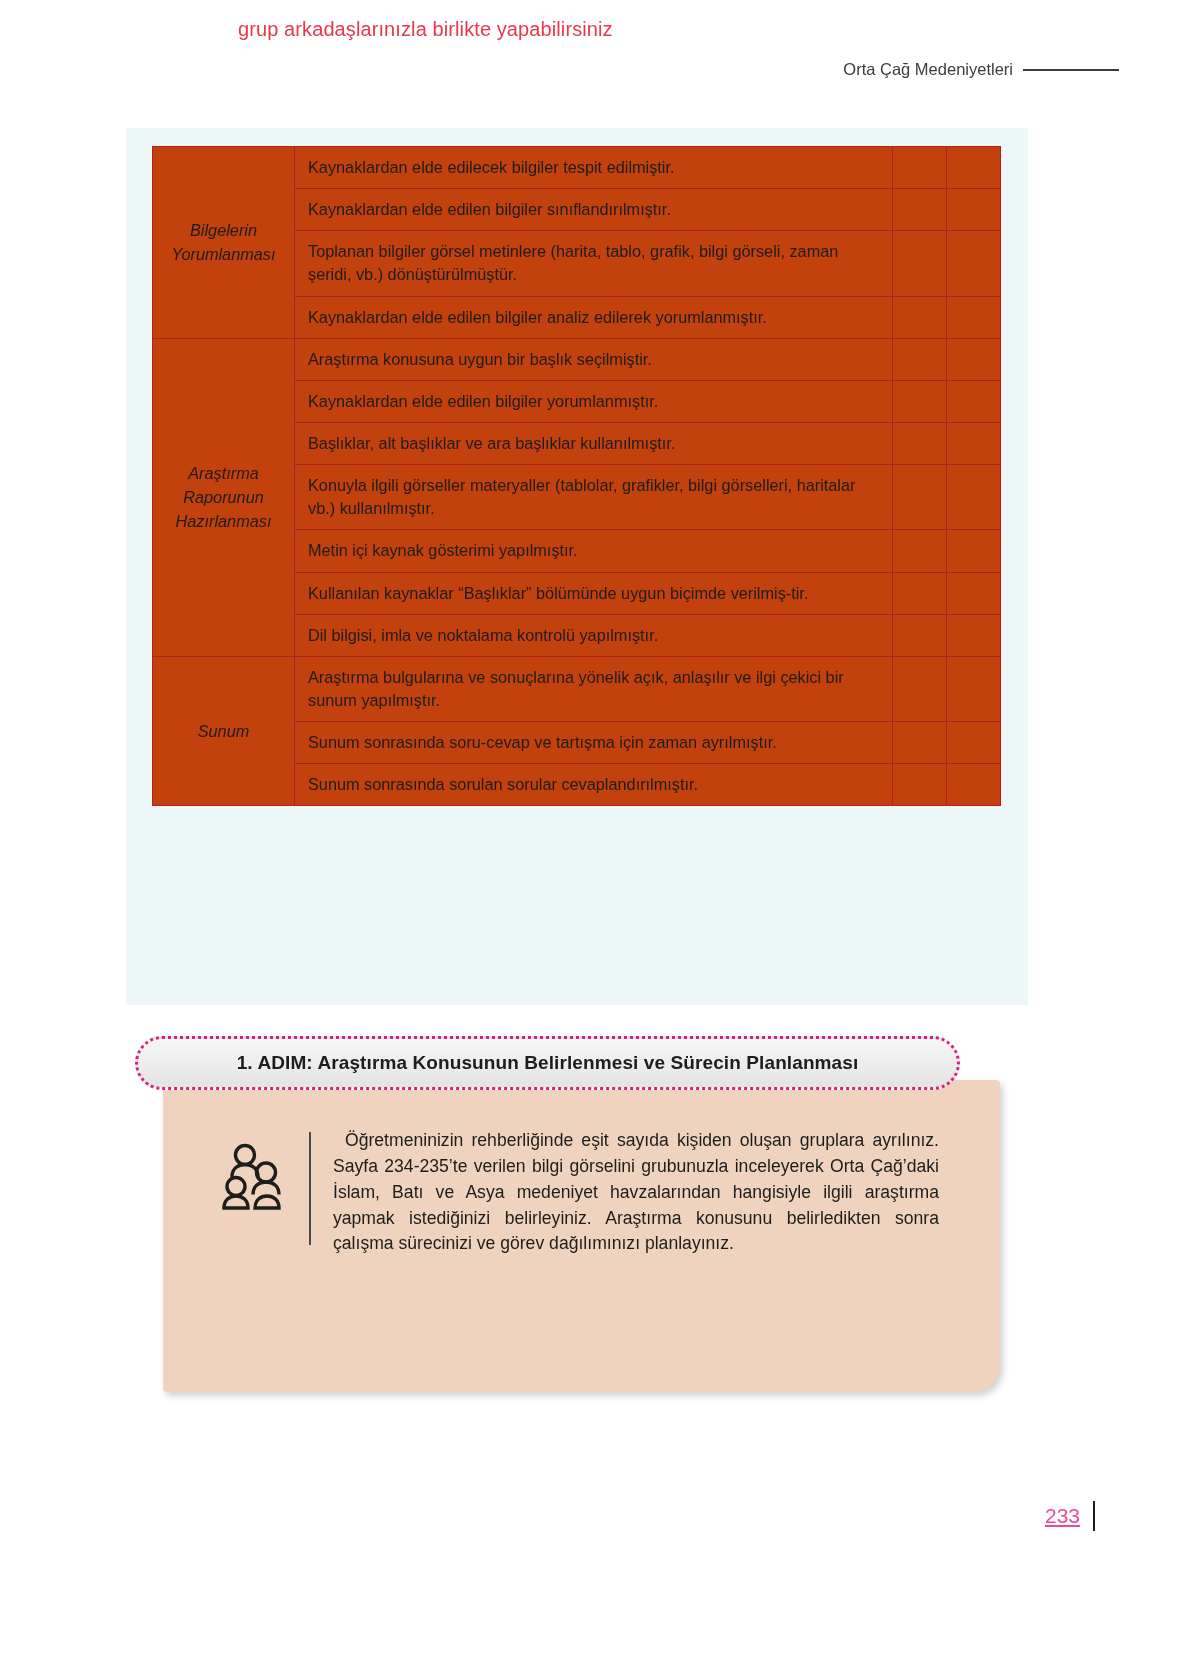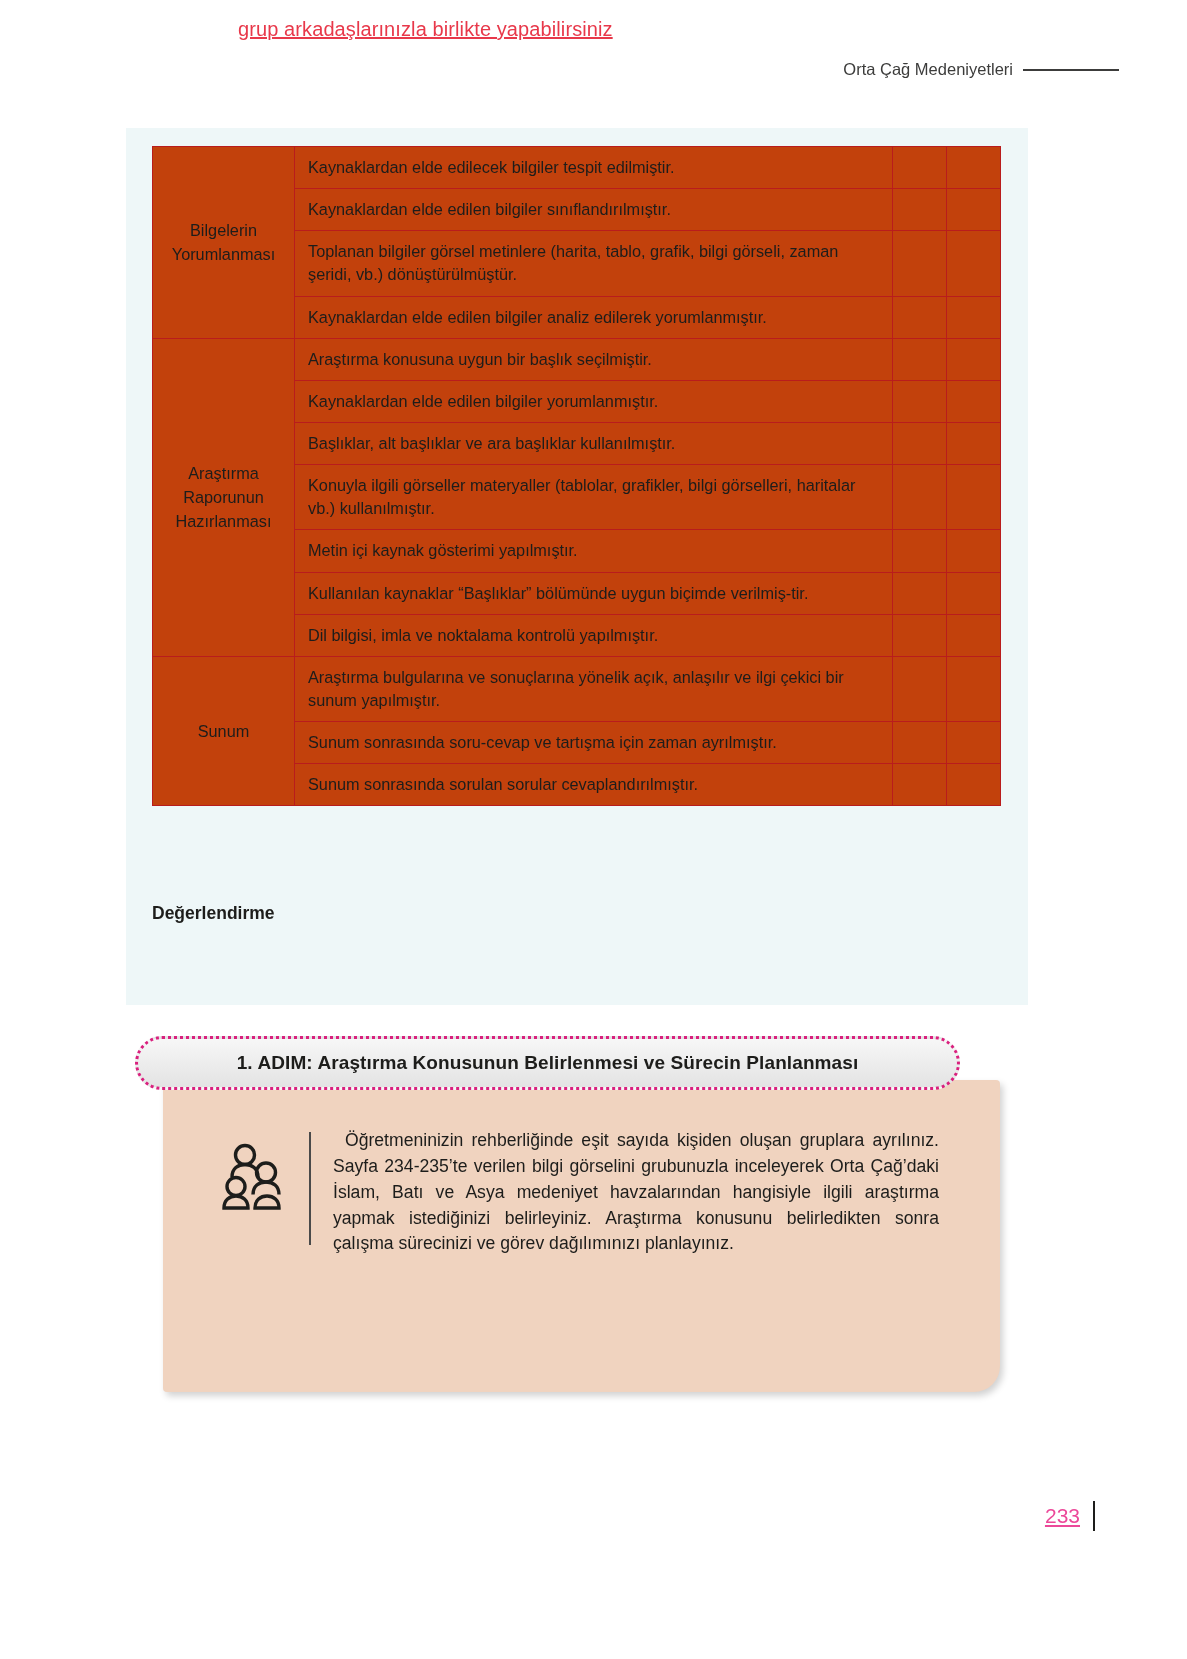--- a/index.html
+++ b/index.html
@@ -19,21 +19,20 @@
 
   
   .top-note {
     position: absolute;
     left: 238px;
     top: 18px;
     font-size: 20px;
     color: #e8384a;
     letter-spacing: 0.1px;
     white-space: nowrap;
-    text-decoration: underline;
   }
   .running-head {
     position: absolute;
     right: 68px;
     top: 60px;
     display: flex;
     align-items: center;
     gap: 10px;
     text-align: right;
   }
@@ -74,20 +73,21 @@
     line-height: 1.42;
     color: #1d1d1b;
     padding: 9px 10px 9px 13px;
     vertical-align: middle;
   }
   .rubric td.cat {
     text-align: center;
     padding: 6px 14px;
     width: 142px;
     line-height: 1.48;
+    font-style: italic;
   }
   .rubric td.mark {
     width: 54px;
     padding: 0;
   }
   .rubric td.statement {
     width: 598px;
   }
 
   
@@ -282,21 +282,20 @@
       </tr>
       <tr>
         <td class="statement">Sunum sonrasında sorulan sorular cevaplandırılmıştır.</td>
         <td class="mark"></td>
         <td class="mark"></td>
       </tr>
     </tbody>
 </table>
 
 <div class="eval">
-  <h3>Değerlendirme</h3>
 </div>
 
 <div class="step-banner">
   <span class="step-label">1. ADIM: Araştırma Konusunun Belirlenmesi ve Sürecin Planlanması</span>
 </div>
 
 <div class="tan-box"></div>
 <div class="tan-inner">
   <div class="people-icon">
     <svg width="74" height="72" viewBox="0 0 74 72" fill="none" stroke="#1d1d1b" stroke-width="3.4">

